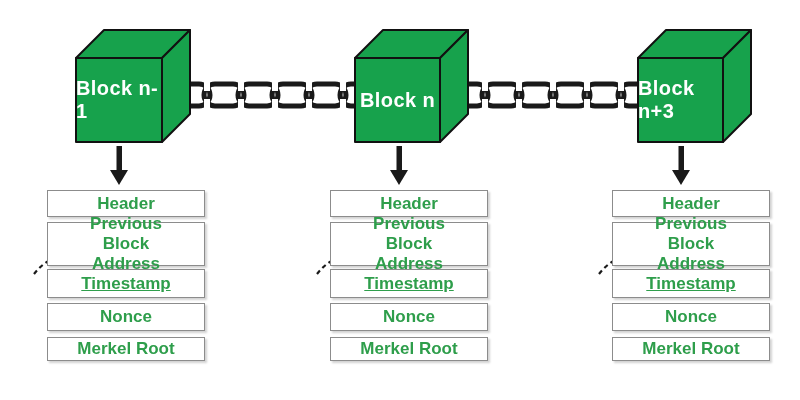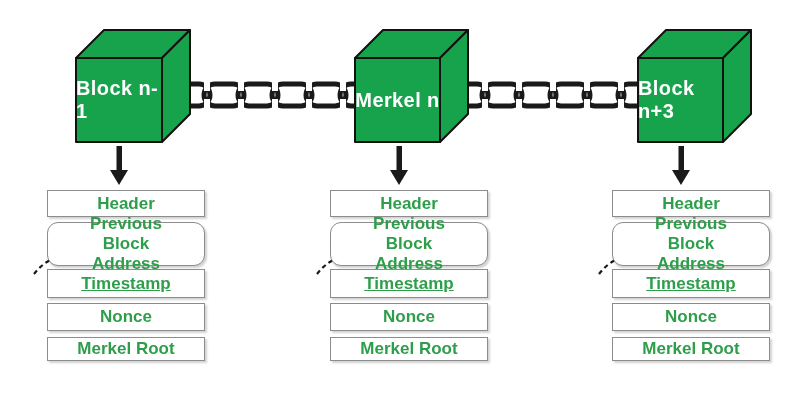--- a/index.html
+++ b/index.html
@@ -20,21 +20,21 @@
   #col-0{left:47px;} #col-1{left:330px;} #col-2{left:612px;}
   .fbox{
     position:absolute;left:0;width:100%;box-sizing:border-box;
     border:1.6px solid #8c8c8c;background:#ffffff;
     box-shadow:1.5px 2px 2px rgba(0,0,0,.18);
     display:flex;align-items:center;justify-content:center;text-align:center;
     color:#2e9e4b;font-weight:700;font-size:17px;line-height:20px;
     padding:0 24px;
   }
   .r1{top:190px;height:27px;}
-  .r2{top:222px;height:44px;border-radius:11px;}
+  .r2{top:222px;height:44px;}
   .r3{top:269px;height:29px;text-decoration:underline;}
   .r4{top:303px;height:28px;}
   .r5{top:337px;height:24px;}
 </style>
 </head>
 <body>
 
 <div class="stage">
 
   <svg class="layer" viewBox="0 0 800 400">
@@ -122,21 +122,21 @@
     </g>
     <polygon points="364,247.5 376,251.5 364,256.5" fill="#1a1a1a"></polygon>
 
     <g fill="none" stroke-width="2.2" stroke-dasharray="4.5 3.5" stroke="#1a1a1a">
       <path d="M 599 274 Q 615 253 647 252"></path>
     </g>
     <polygon points="646,247.5 658,251.5 646,256.5" fill="#1a1a1a"></polygon>
   </svg>
 
   <div class="cube-label" id="cube-label-0">Block n-1</div>
-  <div class="cube-label" id="cube-label-1">Merkel n</div>
+  <div class="cube-label" id="cube-label-1">Block n</div>
   <div class="cube-label" id="cube-label-2">Block n+3</div>
 
   <div class="col" id="col-0">
     <div class="fbox r1">Header</div>
     <div class="fbox r2">Previous Block Address</div>
     <div class="fbox r3">Timestamp</div>
     <div class="fbox r4">Nonce</div>
     <div class="fbox r5">Merkel Root</div>
   </div>
 

